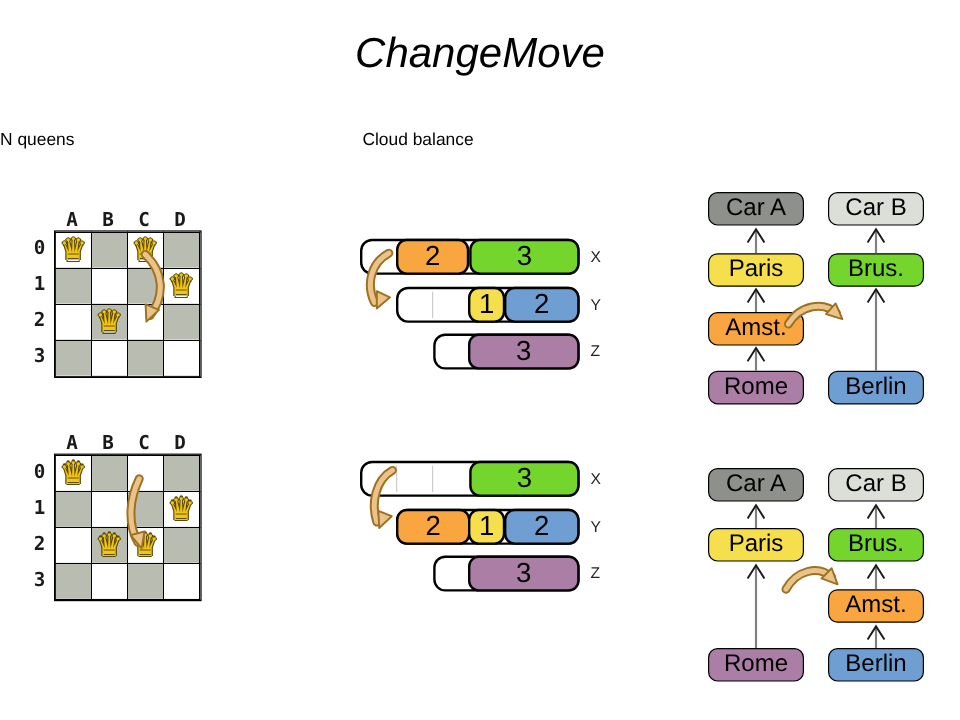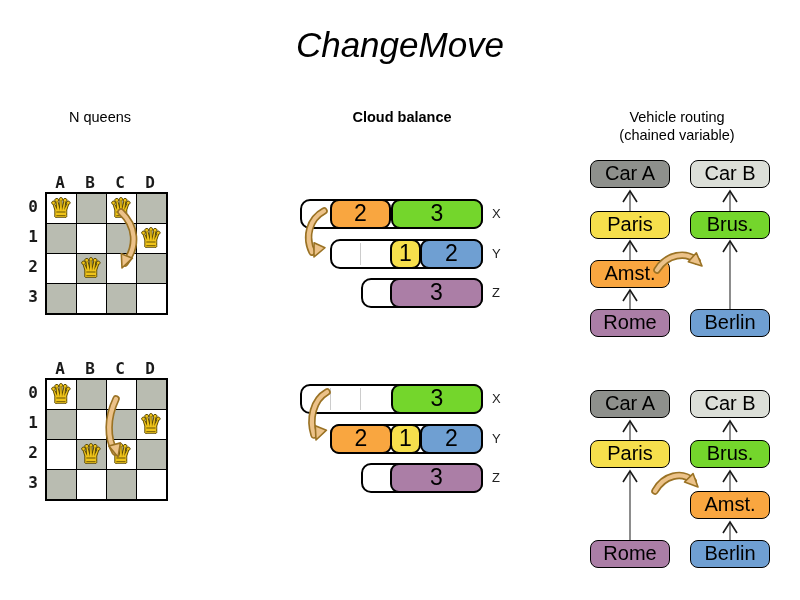--- a/index.html
+++ b/index.html
@@ -2,21 +2,21 @@
 <html><head>
 <meta charset="utf-8">
 <style>
   html,body{margin:0;padding:0;background:#fff;}
   #canvas{position:relative;width:800px;height:600px;background:#fff;overflow:hidden;
           font-family:"Liberation Sans",sans-serif;color:#111;}
   .abs{position:absolute;}
   
   .title{left:0;top:26px;width:800px;text-align:center;font-size:35px;line-height:38px;color:#000;font-style:italic;}
   .subtitle{left:0;top:68px;width:800px;text-align:center;font-size:13.5px;color:#000;}
-  .section-title{top:109px;width:200px;text-align:center;font-size:14.5px;color:#000;}
+  .section-title{top:109px;width:200px;font-size:14.5px;color:#000;}
   .section-title.l2{top:127px;}
   
   .board{width:121px;height:121px;border:1.5px solid #000;box-sizing:content-box;
     background-image:
       repeating-linear-gradient(to right,#000 0 1px,transparent 1px 30px),
       repeating-linear-gradient(to bottom,#000 0 1px,transparent 1px 30px),
       conic-gradient(#b9bcb1 25%,#fff 0 50%,#b9bcb1 0 75%,#fff 0);
     background-size:auto,auto,60px 60px;}
   .colhead{width:30px;height:16px;text-align:center;font-family:"DejaVu Sans Mono",monospace;
     font-weight:bold;font-size:16px;line-height:16px;color:#1a1a1a;}
@@ -42,23 +42,21 @@
   .mv-head{fill:#ecc289;stroke:#9a7224;stroke-width:1.6;stroke-linejoin:round;}
 </style>
 </head>
 <body>
 
 <div id="canvas">
 
   <div class="abs title">ChangeMove</div>
 
   <div class="abs section-title" style="left:0px;">N queens</div>
-  <div class="abs section-title" style="left:302px;font-weight:bold;">Cloud balance</div>
-  <div class="abs section-title" style="left:577px;">Vehicle routing</div>
-  <div class="abs section-title l2" style="left:577px;">(chained variable)</div>
+  <div class="abs section-title" style="left:302px;">Cloud balance</div>
 
   <div class="abs colhead" style="left:45px;top:175px;">A</div>
   <div class="abs colhead" style="left:75px;top:175px;">B</div>
   <div class="abs colhead" style="left:105px;top:175px;">C</div>
   <div class="abs colhead" style="left:135px;top:175px;">D</div>
   <div class="abs rowhead" style="left:23px;top:192px;">0</div>
   <div class="abs rowhead" style="left:23px;top:222px;">1</div>
   <div class="abs rowhead" style="left:23px;top:252px;">2</div>
   <div class="abs rowhead" style="left:23px;top:282px;">3</div>
   <div class="abs board" style="left:45px;top:192px;">

